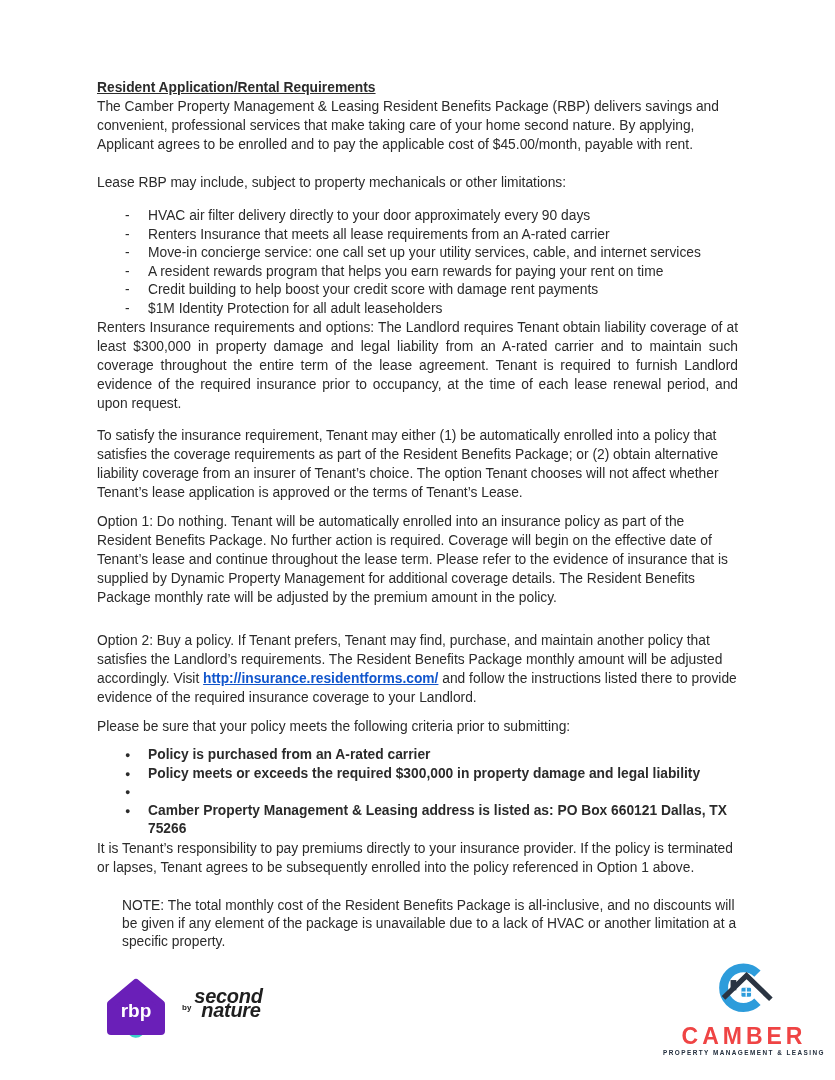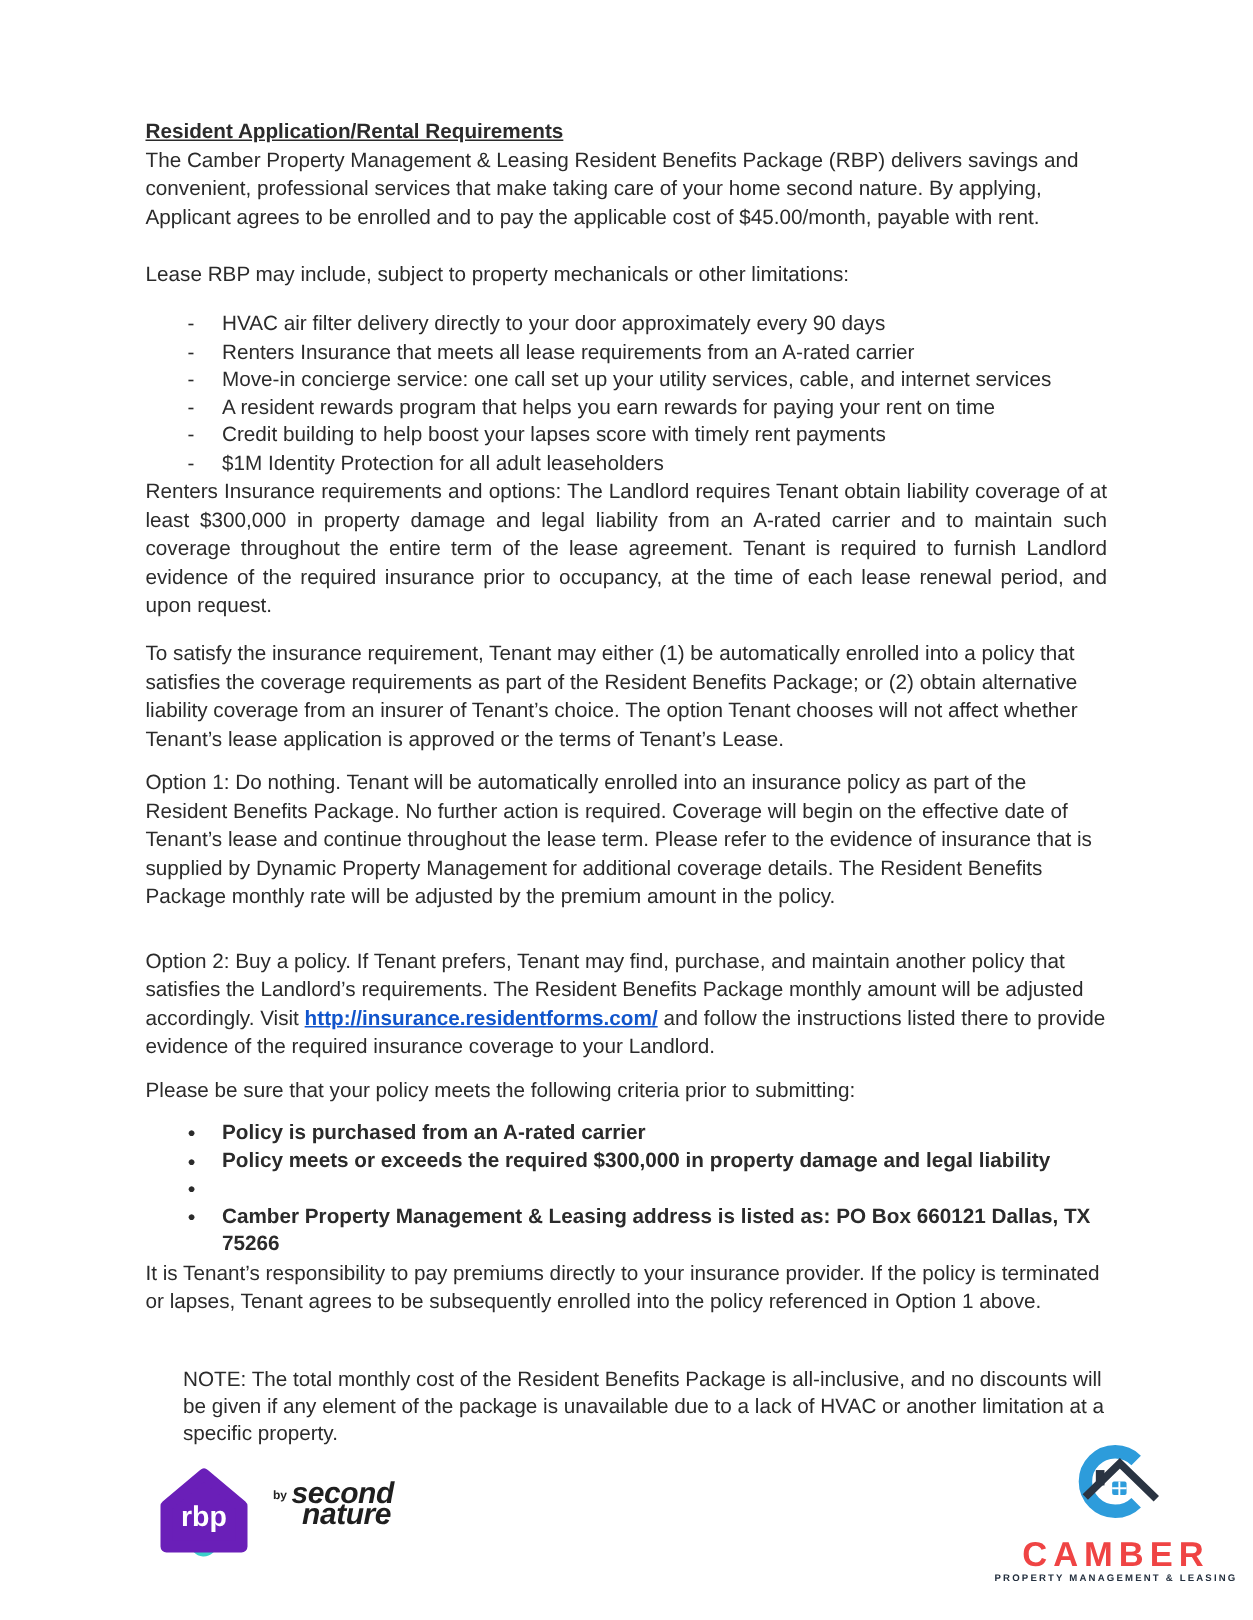--- a/index.html
+++ b/index.html
@@ -22,21 +22,21 @@
     text-decoration: underline;
     margin: 0;
   }
   p { margin: 0; }
   .mb-lg { margin-bottom: 19px; }
   .mb-md { margin-bottom: 15px; }
   .mb-13 { margin-bottom: 13px; }
   .mb-10 { margin-bottom: 10px; }
   .mb-8  { margin-bottom: 24px;  }
   .mb-14 { margin-bottom: 14px; }
-  .mb-30 { margin-bottom: 34px; }
+  .mb-30 { margin-bottom: 20px; }
   .justified { text-align: justify; }
   .bold { font-weight: normal; }
 
   .dash-list, .bullet-list {
     margin: 0; padding: 0 0 0 28px;
     list-style: none;
   }
   .dash-list li, .bullet-list li {
     display: flex;
     line-height: 18.5px;
@@ -78,21 +78,21 @@
   }
   .by-brand {
     display: flex;
     gap: 3px;
     margin-bottom: 14px;
   }
   .by-label {
     font-size: 8px;
     font-weight: bold;
     color: #222222;
-    margin-top: 3px;
+    margin-top: 14px;
   }
   .brand-lines {
     font-size: 20px;
     font-weight: bold;
     color: #1f1f1f;
     line-height: 14px;
     letter-spacing: -0.3px;
     font-style: italic;
   }
   .brand-lines .line2 { padding-left: 7px; }
@@ -144,21 +144,21 @@
       <li>
         <span class="marker">-</span>
         <span>Move-in concierge service: one call set up your utility services, cable, and internet services</span>
       </li>
       <li>
         <span class="marker">-</span>
         <span>A resident rewards program that helps you earn rewards for paying your rent on time</span>
       </li>
       <li>
         <span class="marker">-</span>
-        <span>Credit building to help boost your lapses score with timely rent payments</span>
+        <span>Credit building to help boost your credit score with damage rent payments</span>
       </li>
       <li>
         <span class="marker">-</span>
         <span>$1M Identity Protection for all adult leaseholders</span>
       </li>
     </ul>
 
   <p class="justified mb-13"><span class="bold">Renters Insurance requirements and options: </span><span>The Landlord requires Tenant obtain liability coverage of at least $300,000 in property damage and legal liability from an A-rated carrier and to maintain such coverage throughout the entire term of the lease agreement. Tenant is required to furnish Landlord evidence of the required insurance prior to occupancy, at the time of each lease renewal period, and upon request.</span></p>
 
   <p class="mb-10">To satisfy the insurance requirement, Tenant may either (1) be automatically enrolled into a policy that satisfies the coverage requirements as part of the Resident Benefits Package; or (2) obtain alternative liability coverage from an insurer of Tenant’s choice. The option Tenant chooses will not affect whether Tenant’s lease application is approved or the terms of Tenant’s Lease.</p>

